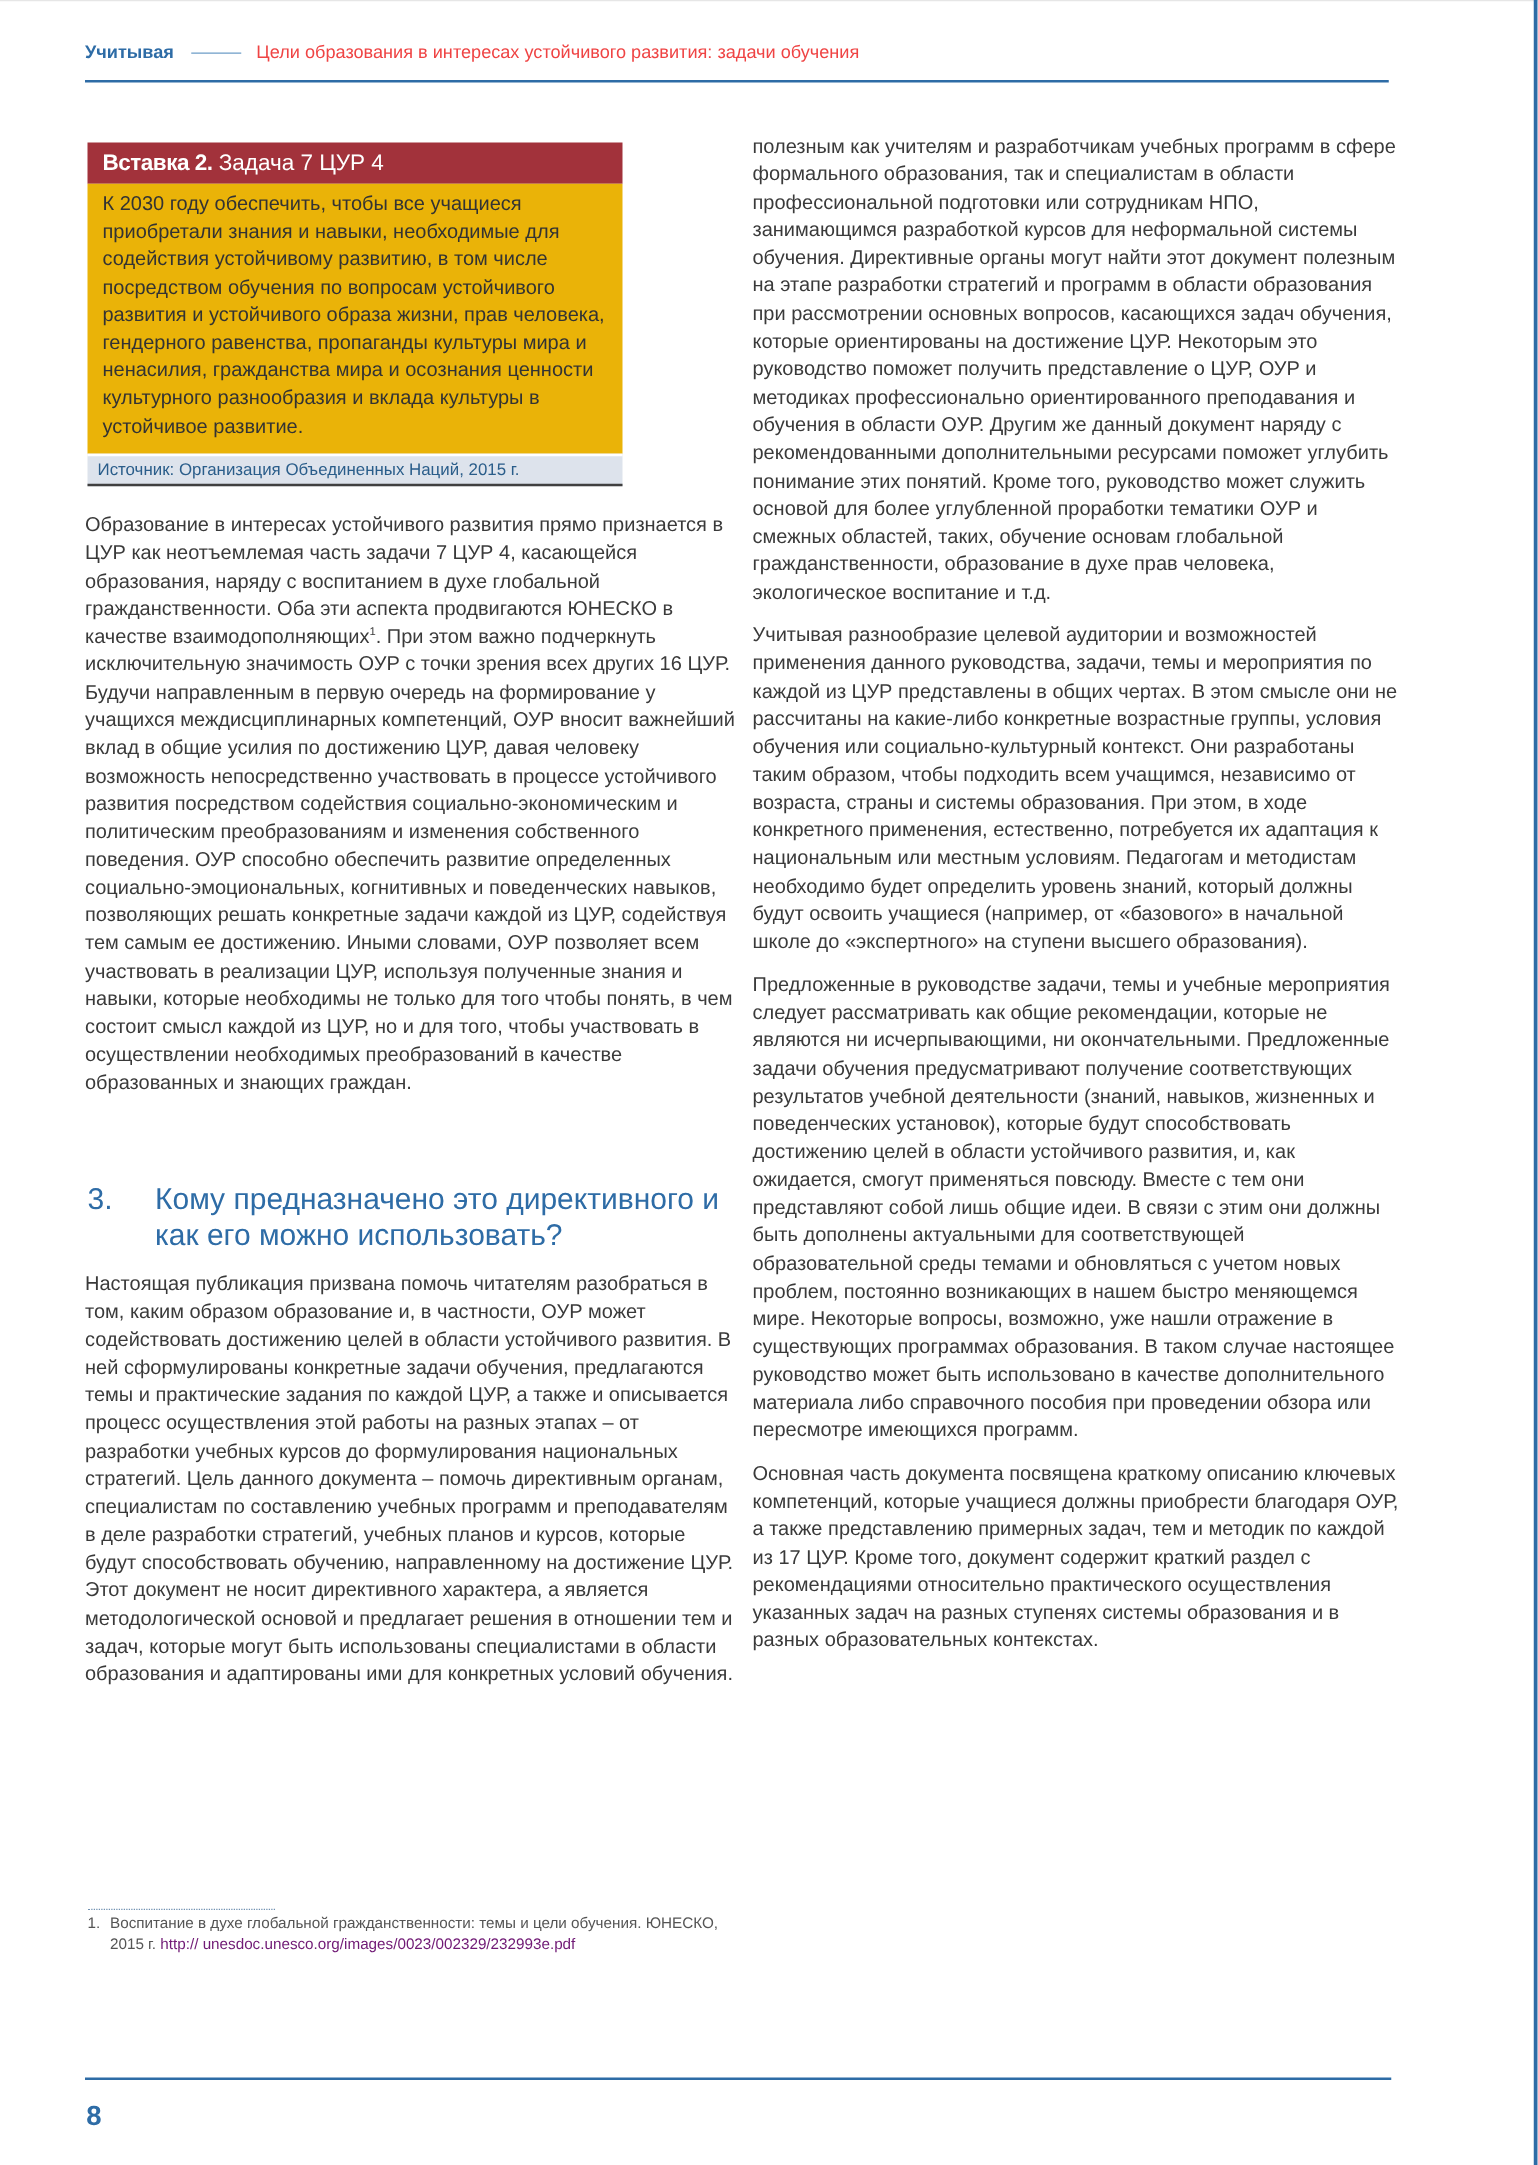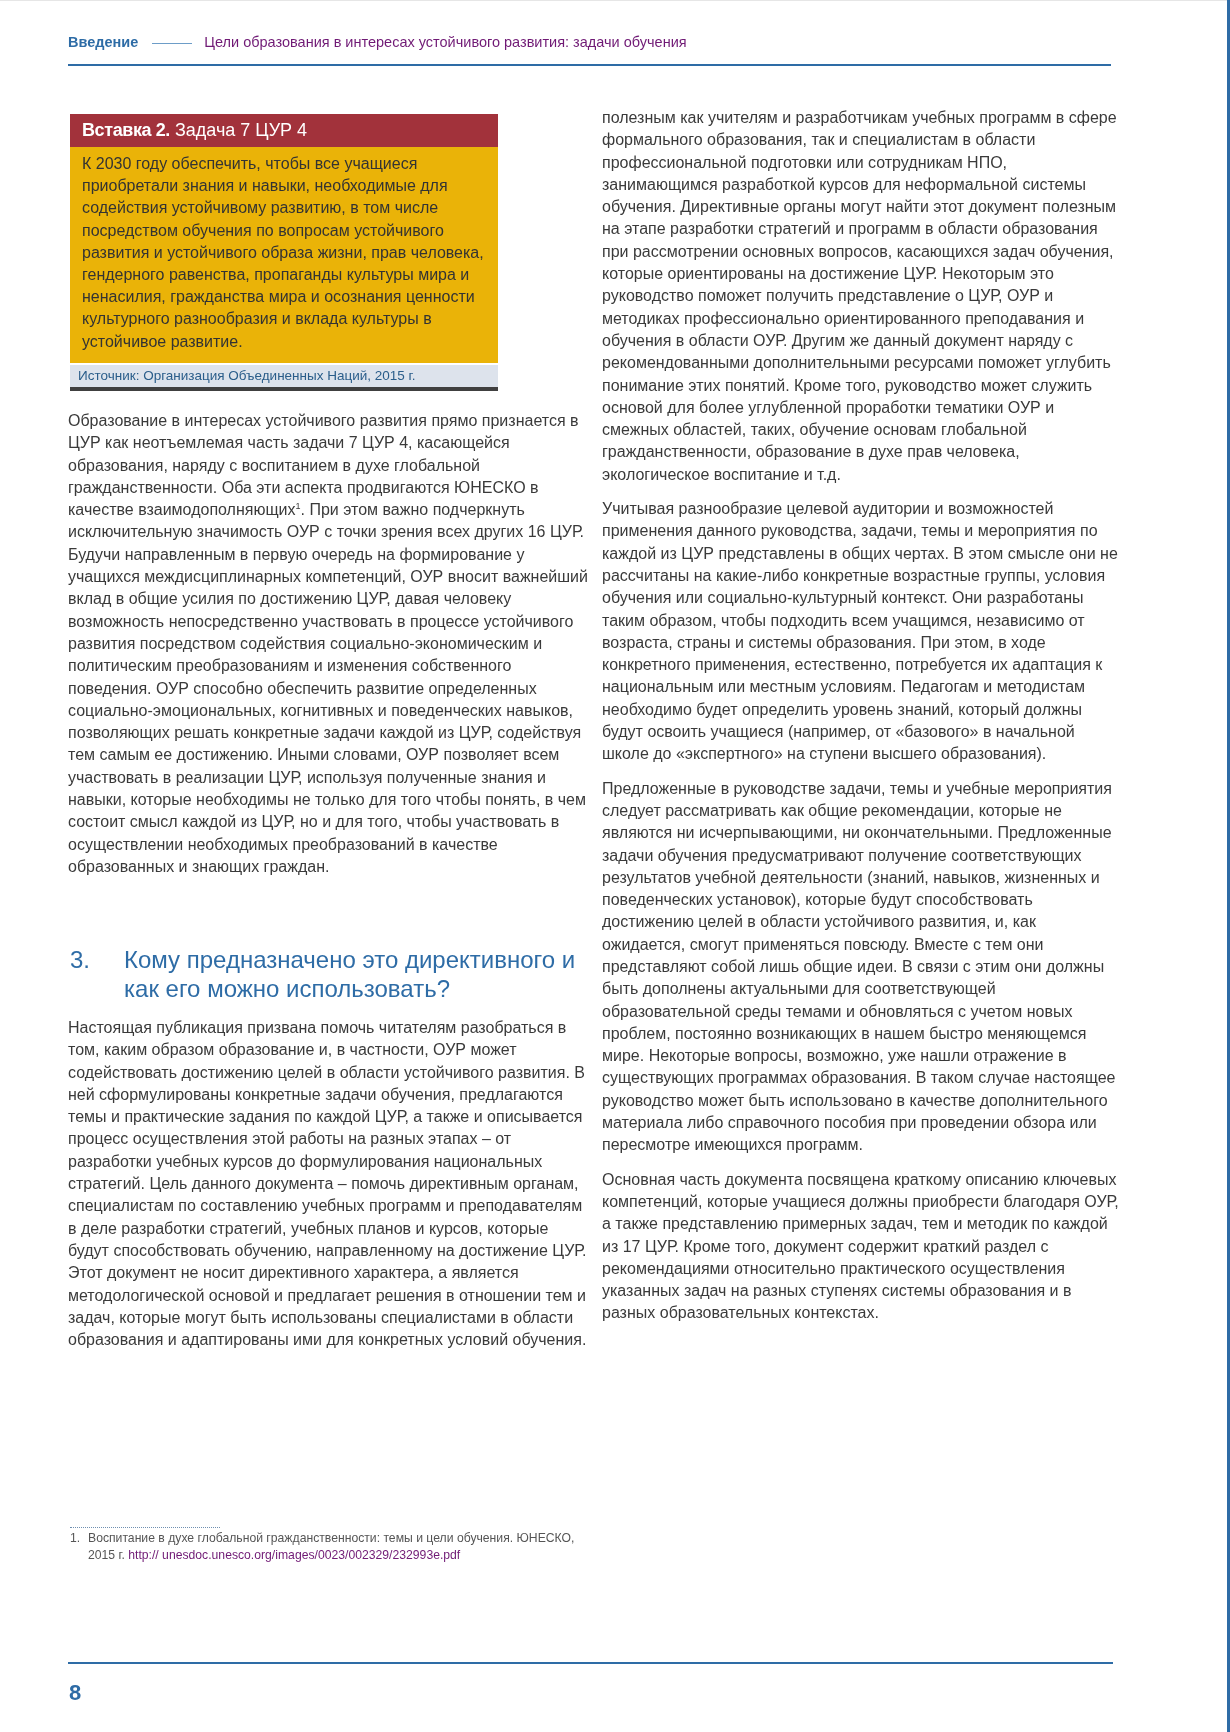--- a/index.html
+++ b/index.html
@@ -6,28 +6,28 @@
   body {
     width: 1230px; height: 1732px; position: relative; background: #ffffff;
     font-family: "Liberation Sans", "DejaVu Sans", sans-serif; color: #3a3a3a; overflow: hidden;
   }
   .top-edge { position: absolute; left: 0; top: 0; width: 1230px; height: 1px; background: #e6e6e6; }
   .right-edge { position: absolute; right: 0; top: 0; width: 3px; height: 1732px; background: #2e6ca6; }
 
   .header { position: absolute; left: 68px; top: 34px; font-size: 14.5px; white-space: nowrap; }
   .header .section { color: #2e6ca6; font-weight: bold; }
   .header .dash { display: inline-block; width: 40px; height: 1px; background: #6d9dc8; vertical-align: middle; margin: 0 12px 0 14px; }
-  .header .subtitle { color: #701a75; }
+  .header .subtitle { color: #ef4444; }
   .header-rule { position: absolute; left: 68px; top: 64px; width: 1043px; height: 2px; background: #2e6ca6; }
 
   .box { position: absolute; left: 70px; top: 114px; width: 428px; }
   .box-title { background: #a2323b; color: #fff; height: 33px; line-height: 33px; padding-left: 12px; font-size: 18px; }
   .box-title b { letter-spacing: -0.4px; }
   .box-body { background: #eab308; padding: 6px 10px 10px 12px; font-size: 16px; line-height: 22.2px; color: #333; }
-  .box-source { background: #dde3ec; color: #2a5d8a; font-size: 13.5px; padding: 3px 10px 4px 8px; border-bottom: 4px solid #404040; border-top: 2px solid #fff; }
+  .box-source { background: #dde3ec; color: #2a5d8a; font-size: 13.5px; padding: 3px 10px 4px 8px; border-bottom: 2px solid #404040; border-top: 2px solid #fff; }
 
   .col { position: absolute; font-size: 16px; line-height: 22.3px; color: #3a3a3a; }
   .col p { margin: 0 0 12px 0; }
   .right-col { left: 602px; width: 520px; top: 107px; }
   .p1 { position: absolute; left: 68px; top: 410px; width: 520px; }
   .h3 { position: absolute; left: 68px; top: 945px; width: 520px; color: #2e6ca6; font-size: 24px; line-height: 29px; }
   .h3 .num { position: absolute; left: 2px; top: 0; }
   .h3 .txt { display: block; margin-left: 56px; }
   .p2 { position: absolute; left: 68px; top: 1017px; width: 520px; }
 
@@ -41,21 +41,21 @@
   .page-num { position: absolute; left: 69px; top: 1680px; font-size: 22px; font-weight: bold; color: #2e6ca6; }
   sup { font-size: 9px; line-height: 0; }
 </style>
 </head>
 <body>
 
 <div class="top-edge"></div>
 <div class="right-edge"></div>
 
 <div class="header">
-  <span class="section">Введение</span><span class="dash"></span><span class="subtitle">Цели образования в интересах устойчивого развития: задачи обучения</span>
+  <span class="section">Учитывая</span><span class="dash"></span><span class="subtitle">Цели образования в интересах устойчивого развития: задачи обучения</span>
 </div>
 <div class="header-rule"></div>
 
 <div class="box">
   <div class="box-title">
     <b>Вставка 2.</b><span> Задача 7 ЦУР 4</span>
   </div>
   <div class="box-body">К 2030 году обеспечить, чтобы все учащиеся приобретали знания и навыки, необходимые для содействия устойчивому развитию, в том числе посредством обучения по вопросам устойчивого развития и устойчивого образа жизни, прав человека, гендерного равенства, пропаганды культуры мира и ненасилия, гражданства мира и осознания ценности культурного разнообразия и вклада культуры в устойчивое развитие.</div>
   <div class="box-source">Источник: Организация Объединенных Наций, 2015 г.</div>
 </div>

